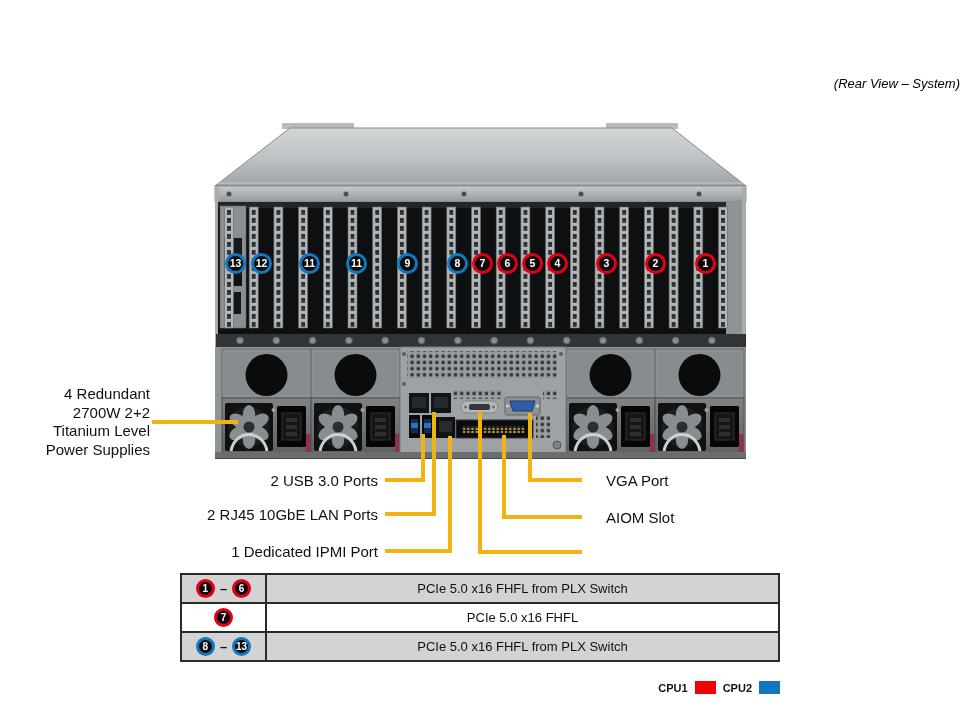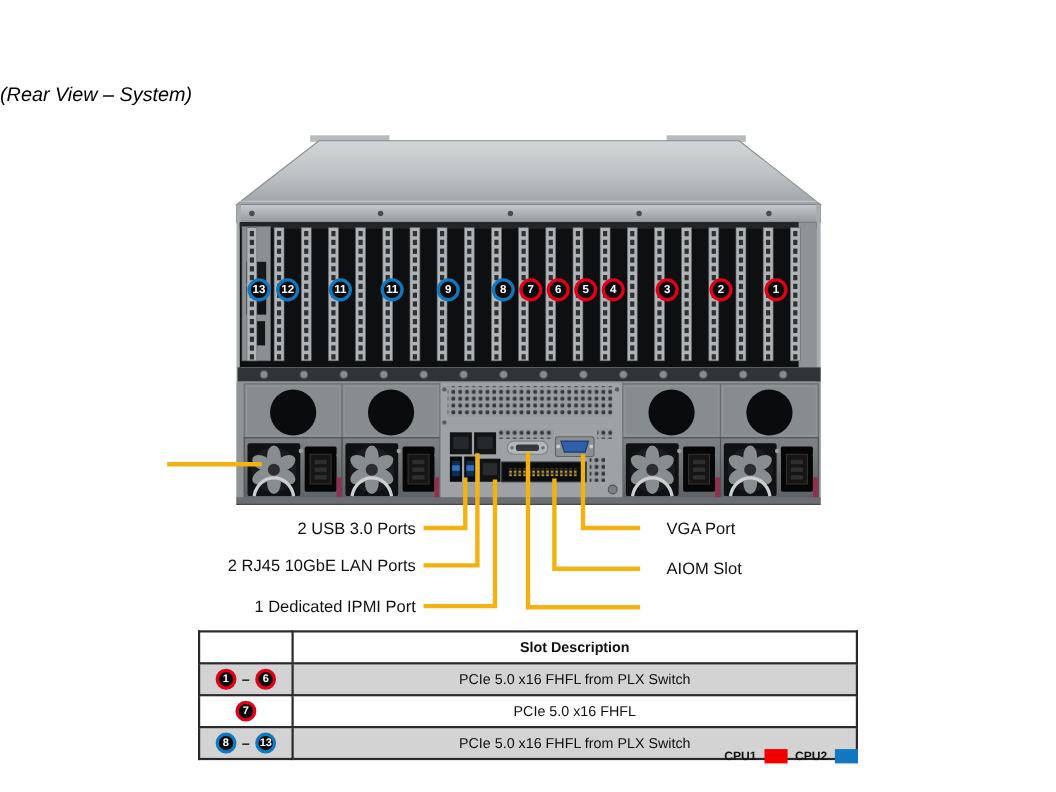--- a/index.html
+++ b/index.html
@@ -1,22 +1,22 @@
 <!DOCTYPE html>
 <html><head>
 <meta charset="utf-8">
 <style>
   html,body{margin:0;padding:0;background:#ffffff;}
   body{width:960px;height:720px;overflow:hidden;position:relative;
        font-family:"Liberation Sans","DejaVu Sans",sans-serif;color:#111;}
   .canvas{position:absolute;inset:0;width:960px;height:720px;}
   svg.illus{position:absolute;left:0;top:0;}
 
-  .title{position:absolute;top:76px;left:0;width:960px;text-align:left;
-         font-style:italic;font-size:18px;color:#000;}
+  .title{position:absolute;top:76px;left:0;width:960px;text-align:right;
+         font-style:italic;font-size:13px;color:#000;}
 
   
   .slot-badge{position:absolute;width:15px;height:15px;border-radius:50%;
               background:#0a0a0a;color:#fff;font-size:10.5px;font-weight:bold;
               line-height:15px;text-align:center;border:3px solid #e30017;}
   .slot-badge.blue{border-color:#0f78be;}
   .slot-badge.red{border-color:#e30017;}
 
   
   .callout-label{position:absolute;font-size:15px;color:#111;white-space:nowrap;}
@@ -287,36 +287,36 @@
   <div class="slot-badge blue" style="left:397px;top:253px">9</div>
   <div class="slot-badge blue" style="left:447px;top:253px">8</div>
   <div class="slot-badge red" style="left:472px;top:253px">7</div>
   <div class="slot-badge red" style="left:497px;top:253px">6</div>
   <div class="slot-badge red" style="left:522px;top:253px">5</div>
   <div class="slot-badge red" style="left:547px;top:253px">4</div>
   <div class="slot-badge red" style="left:596px;top:253px">3</div>
   <div class="slot-badge red" style="left:645px;top:253px">2</div>
   <div class="slot-badge red" style="left:695px;top:253px">1</div>
 
+  <div class="psu-label">4 Redundant
+2700W 2+2
+Titanium Level
+Power Supplies</div>
   <div class="callout-label callout-left" style="top:472px">2 USB 3.0 Ports</div>
   <div class="callout-label callout-left" style="top:506px">2 RJ45 10GbE LAN Ports</div>
   <div class="callout-label callout-left" style="top:543px">1 Dedicated IPMI Port</div>
   <div class="callout-label callout-right" style="top:472px">VGA Port</div>
   <div class="callout-label callout-right" style="top:509px">AIOM Slot</div>
 
   <table class="slot-table">
     <colgroup>
         <col class="c1">
         <col class="c2">
       </colgroup>
     <tbody>
-        <tr>
-      <th></th>
-      <th>Slot Description</th>
-    </tr>
     <tr class="row-gray">
       <td>
         <div class="range">
           <span class="tbadge red">1</span>
           <span class="dash">–</span>
           <span class="tbadge red">6</span>
         </div>
       </td>
       <td class="desc">PCIe 5.0 x16 FHFL from PLX Switch</td>
     </tr>

